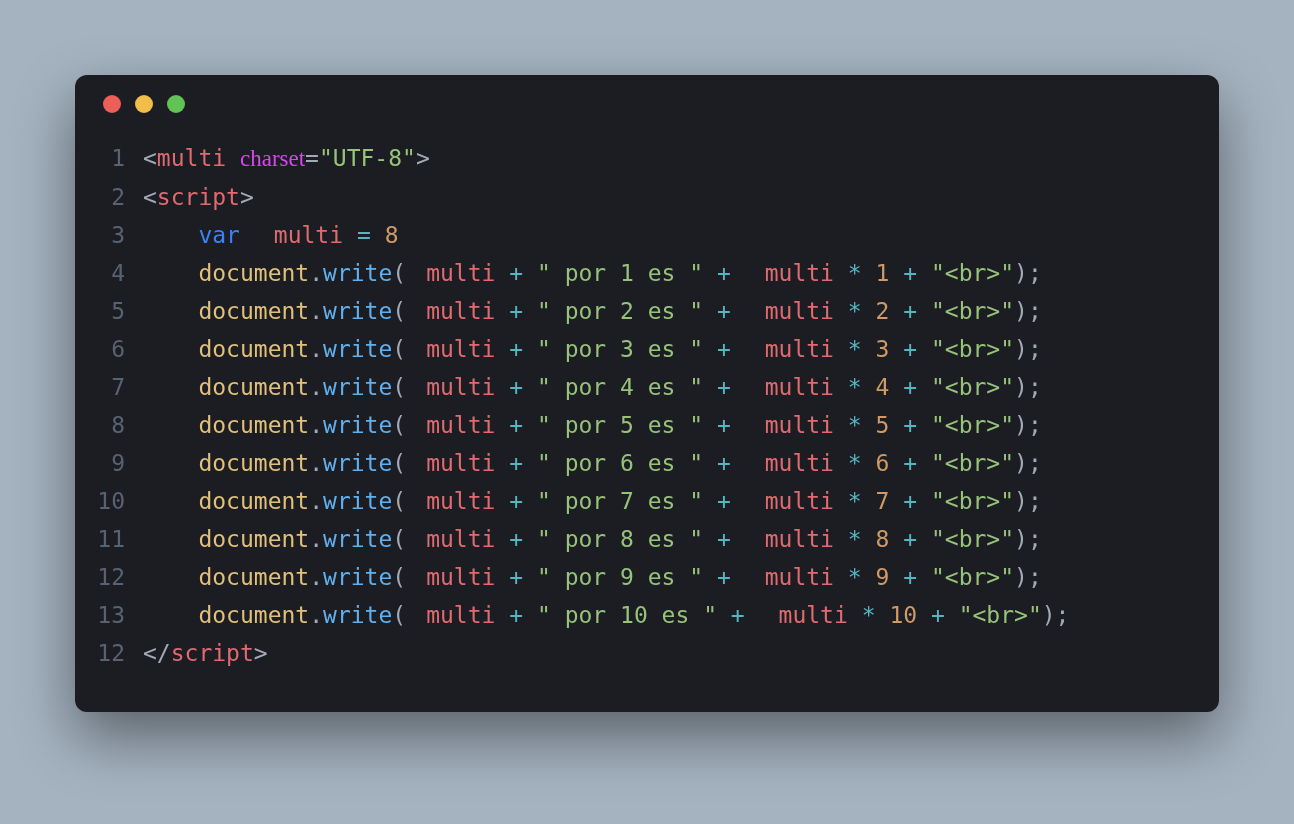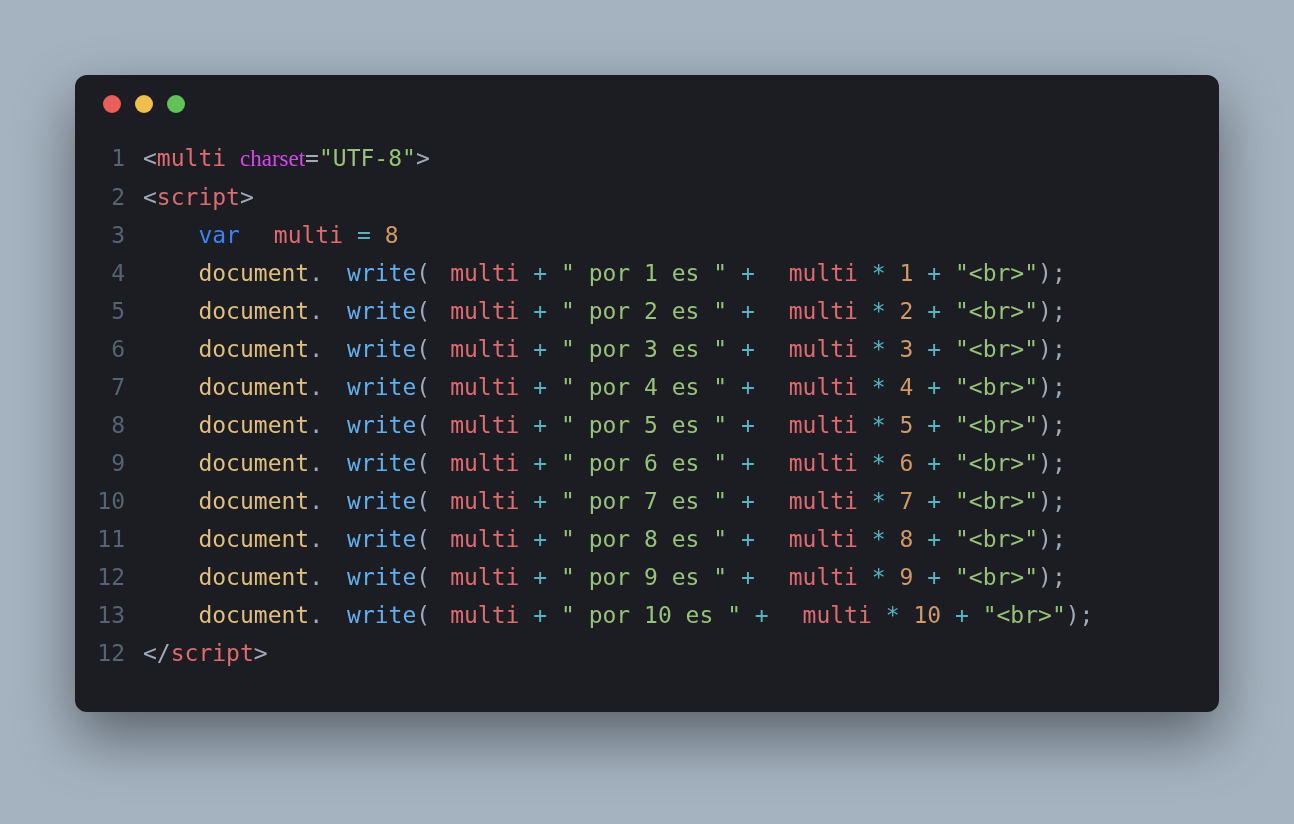--- a/index.html
+++ b/index.html
@@ -51,21 +51,21 @@
     padding-right: 18px;
     user-select: none;
   }
   .code { color: #a2aab8; }
   .punct { color: #a2aab8; }
   .tag-red { color: #df6b70; }
   .attr { color: #d946ef; font-family: Liberation Serif, serif; }
   .string { color: #97c279; }
   .keyword { color: #3b82f6; }
   .varname { color: #df6b70; margin-left: 20px; }
-  .method { color: #60afef; margin-left: 24px; }
+  .method { color: #60afef; }
   .ident { color: #e0c07a; text-align: center; }
   .num { color: #d09965; }
   .op { color: #55b6c2; }
   .default { color: #a2aab8; }
 </style>
 </head>
 <body>
 
 <div class="window">
   <div class="titlebar">

